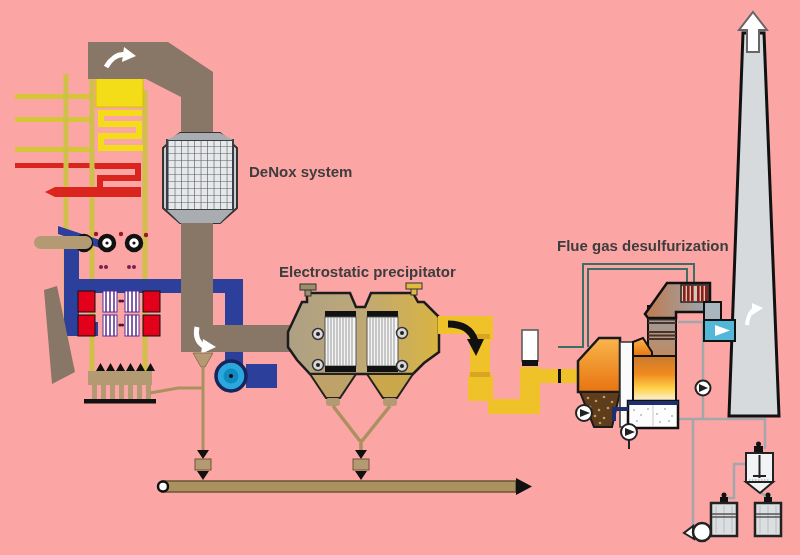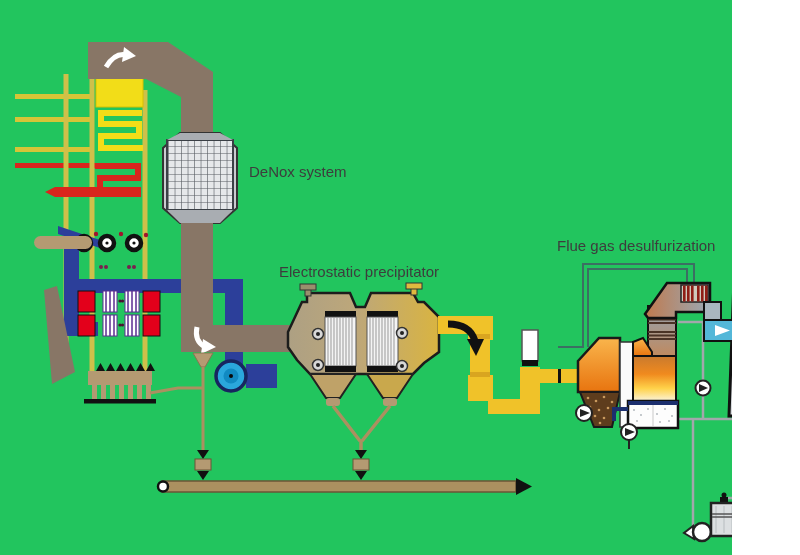--- a/index.html
+++ b/index.html
@@ -1,17 +1,17 @@
 <!DOCTYPE html>
 <html><head>
 <meta charset="utf-8">
 <style>
   html,body{margin:0;padding:0;background:#ffffff;}
-  .stage{position:relative;width:732px;height:555px;background:#22c55e;overflow:hidden;
-         font-family:"Liberation Sans", sans-serif;}
+  .stage{position:relative;width:800px;height:555px;background:#fca5a5;overflow:hidden;
+         font-family:"Liberation Sans", sans-serif;font-weight:bold;}
   svg{position:absolute;left:0;top:0;}
   .lbl{font-family:"Liberation Sans", sans-serif;font-size:15px;fill:#3d3d3d;}
 </style>
 </head>
 <body>
 
 <div class="stage">
 <svg width="800" height="555" viewBox="0 0 800 555">
   <defs>
     <linearGradient id="espGrad" x1="0" y1="0" x2="1" y2="0">

